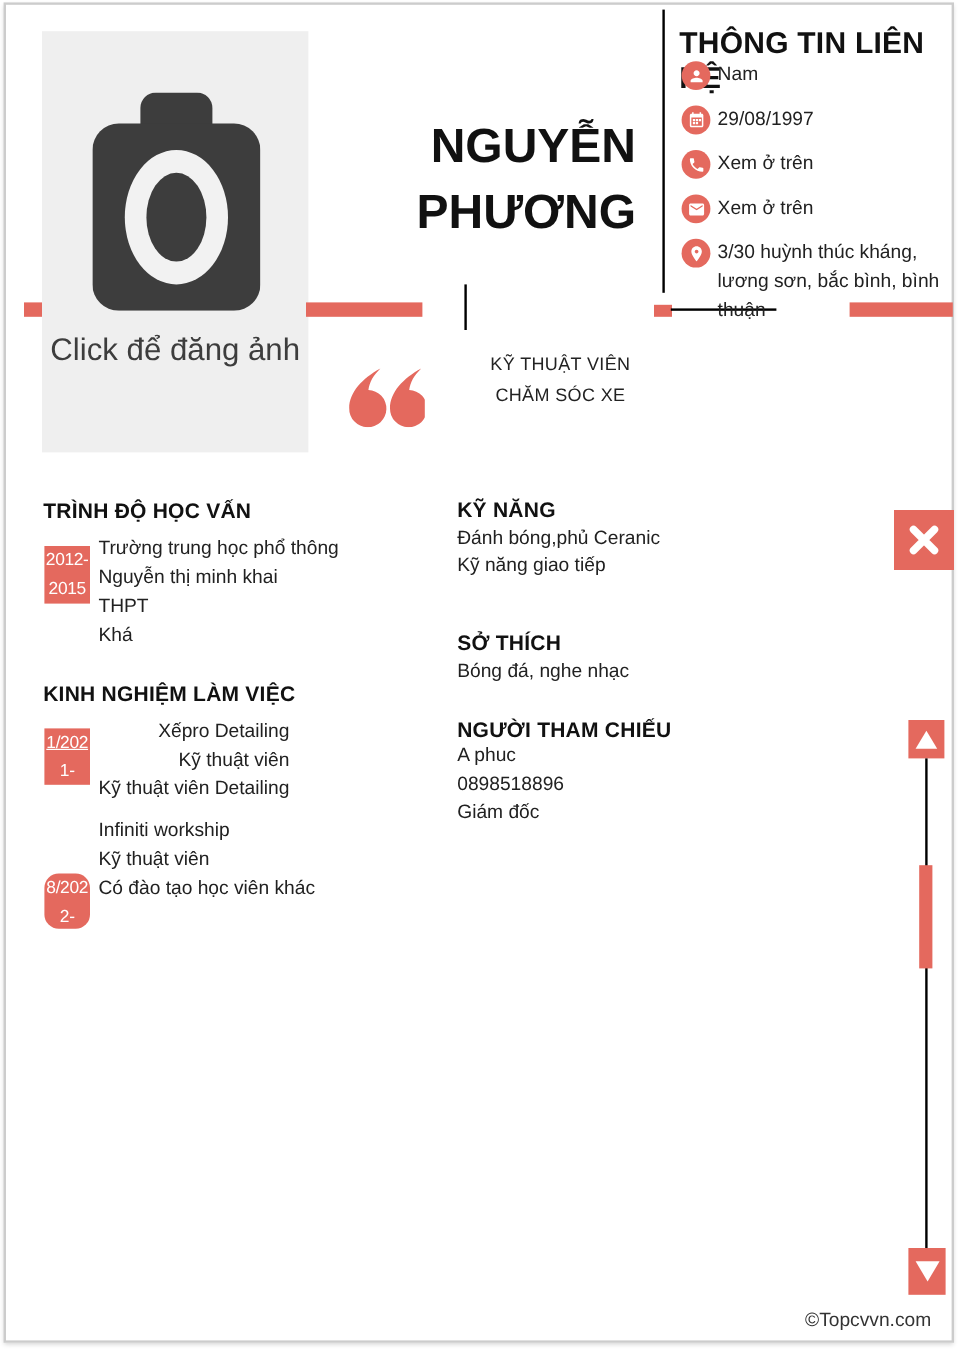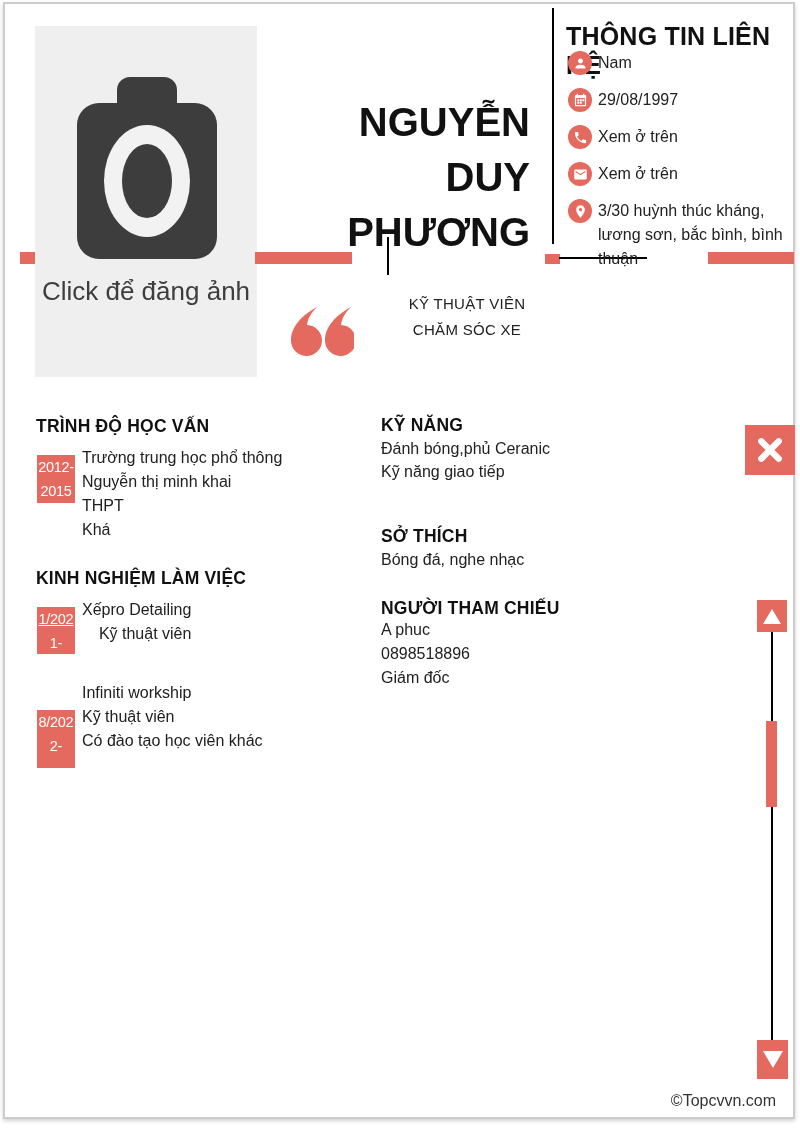--- a/index.html
+++ b/index.html
@@ -85,21 +85,21 @@
   .badge{
     width:38px;background:var(--accent);color:#ffffff;
     font-size:14.5px;line-height:24px;text-align:center;letter-spacing:-.3px;
   }
   .badge div{white-space:nowrap;}
   .badge .u{text-decoration:underline;text-decoration-color:#ffffff;}
   .edu-badge{left:37px;top:455px;height:48px;text-align:center;}
   .edu-lines{left:82px;top:446px;}
   .exp1-badge{left:37px;top:607px;height:47px;}
   .exp1-lines{left:82px;top:598px;text-align:right;}
-  .exp2-badge{left:37px;top:710px;height:58px;}
+  .exp2-badge{left:37px;top:728px;height:46px;border-radius:12px;}
   .exp2-lines{left:82px;top:681px;}
   .skills-lines{left:381px;top:437px;}
   .skills-lines div{line-height:23.3px;}
   .interests-lines{left:381px;top:548px;}
   .refs-lines{left:381px;top:618px;}
   
   .close-button{
     left:745px;top:425px;width:50px;height:50px;background:var(--accent);
     display:flex;align-items:center;justify-content:center;cursor:pointer;
   }
@@ -141,21 +141,20 @@
 <div class="abs bar bar-b"></div>
 <div class="abs bar bar-c"></div>
 <div class="abs bar bar-d"></div>
 
 <div class="abs rule contact-vline"></div>
 <div class="abs rule name-vline"></div>
 <div class="abs rule strike-hline"></div>
 
 <div class="abs name">
   <div>NGUYỄN</div>
-  <div>DUY</div>
   <div>PHƯƠNG</div>
 </div>
 <svg class="abs quote-svg" viewBox="0 0 65 50">
   <path fill="#e4695e" d="M28 1 C13 9 2 21 2 34 a15.5 15.5 0 1 0 16 -15 c1 -7 4 -12 10 -18 z"></path>
   <path fill="#e4695e" d="M62 1 C47 9 36 21 36 34 a15.5 15.5 0 1 0 16 -15 c1 -7 4 -12 10 -18 z"></path>
 </svg>
 <div class="abs job-title">
   <div>KỸ THUẬT VIÊN</div>
   <div>CHĂM SÓC XE</div>
 </div>
@@ -221,20 +220,21 @@
 
 <div class="abs sec-h exp-heading">KINH NGHIỆM LÀM VIỆC</div>
 
 <div class="abs badge exp1-badge">
   <div class="u">1/202</div>
   <div>1-</div>
 </div>
 <div class="abs body-lines exp1-lines">
   <div>Xếpro Detailing</div>
   <div>Kỹ thuật viên</div>
+  <div>Kỹ thuật viên Detailing</div>
 </div>
 
 <div class="abs badge exp2-badge">
   <div>8/202</div>
   <div>2-</div>
 </div>
 <div class="abs body-lines exp2-lines">
   <div>Infiniti workship</div>
   <div>Kỹ thuật viên</div>
   <div>Có đào tạo học viên khác</div>

